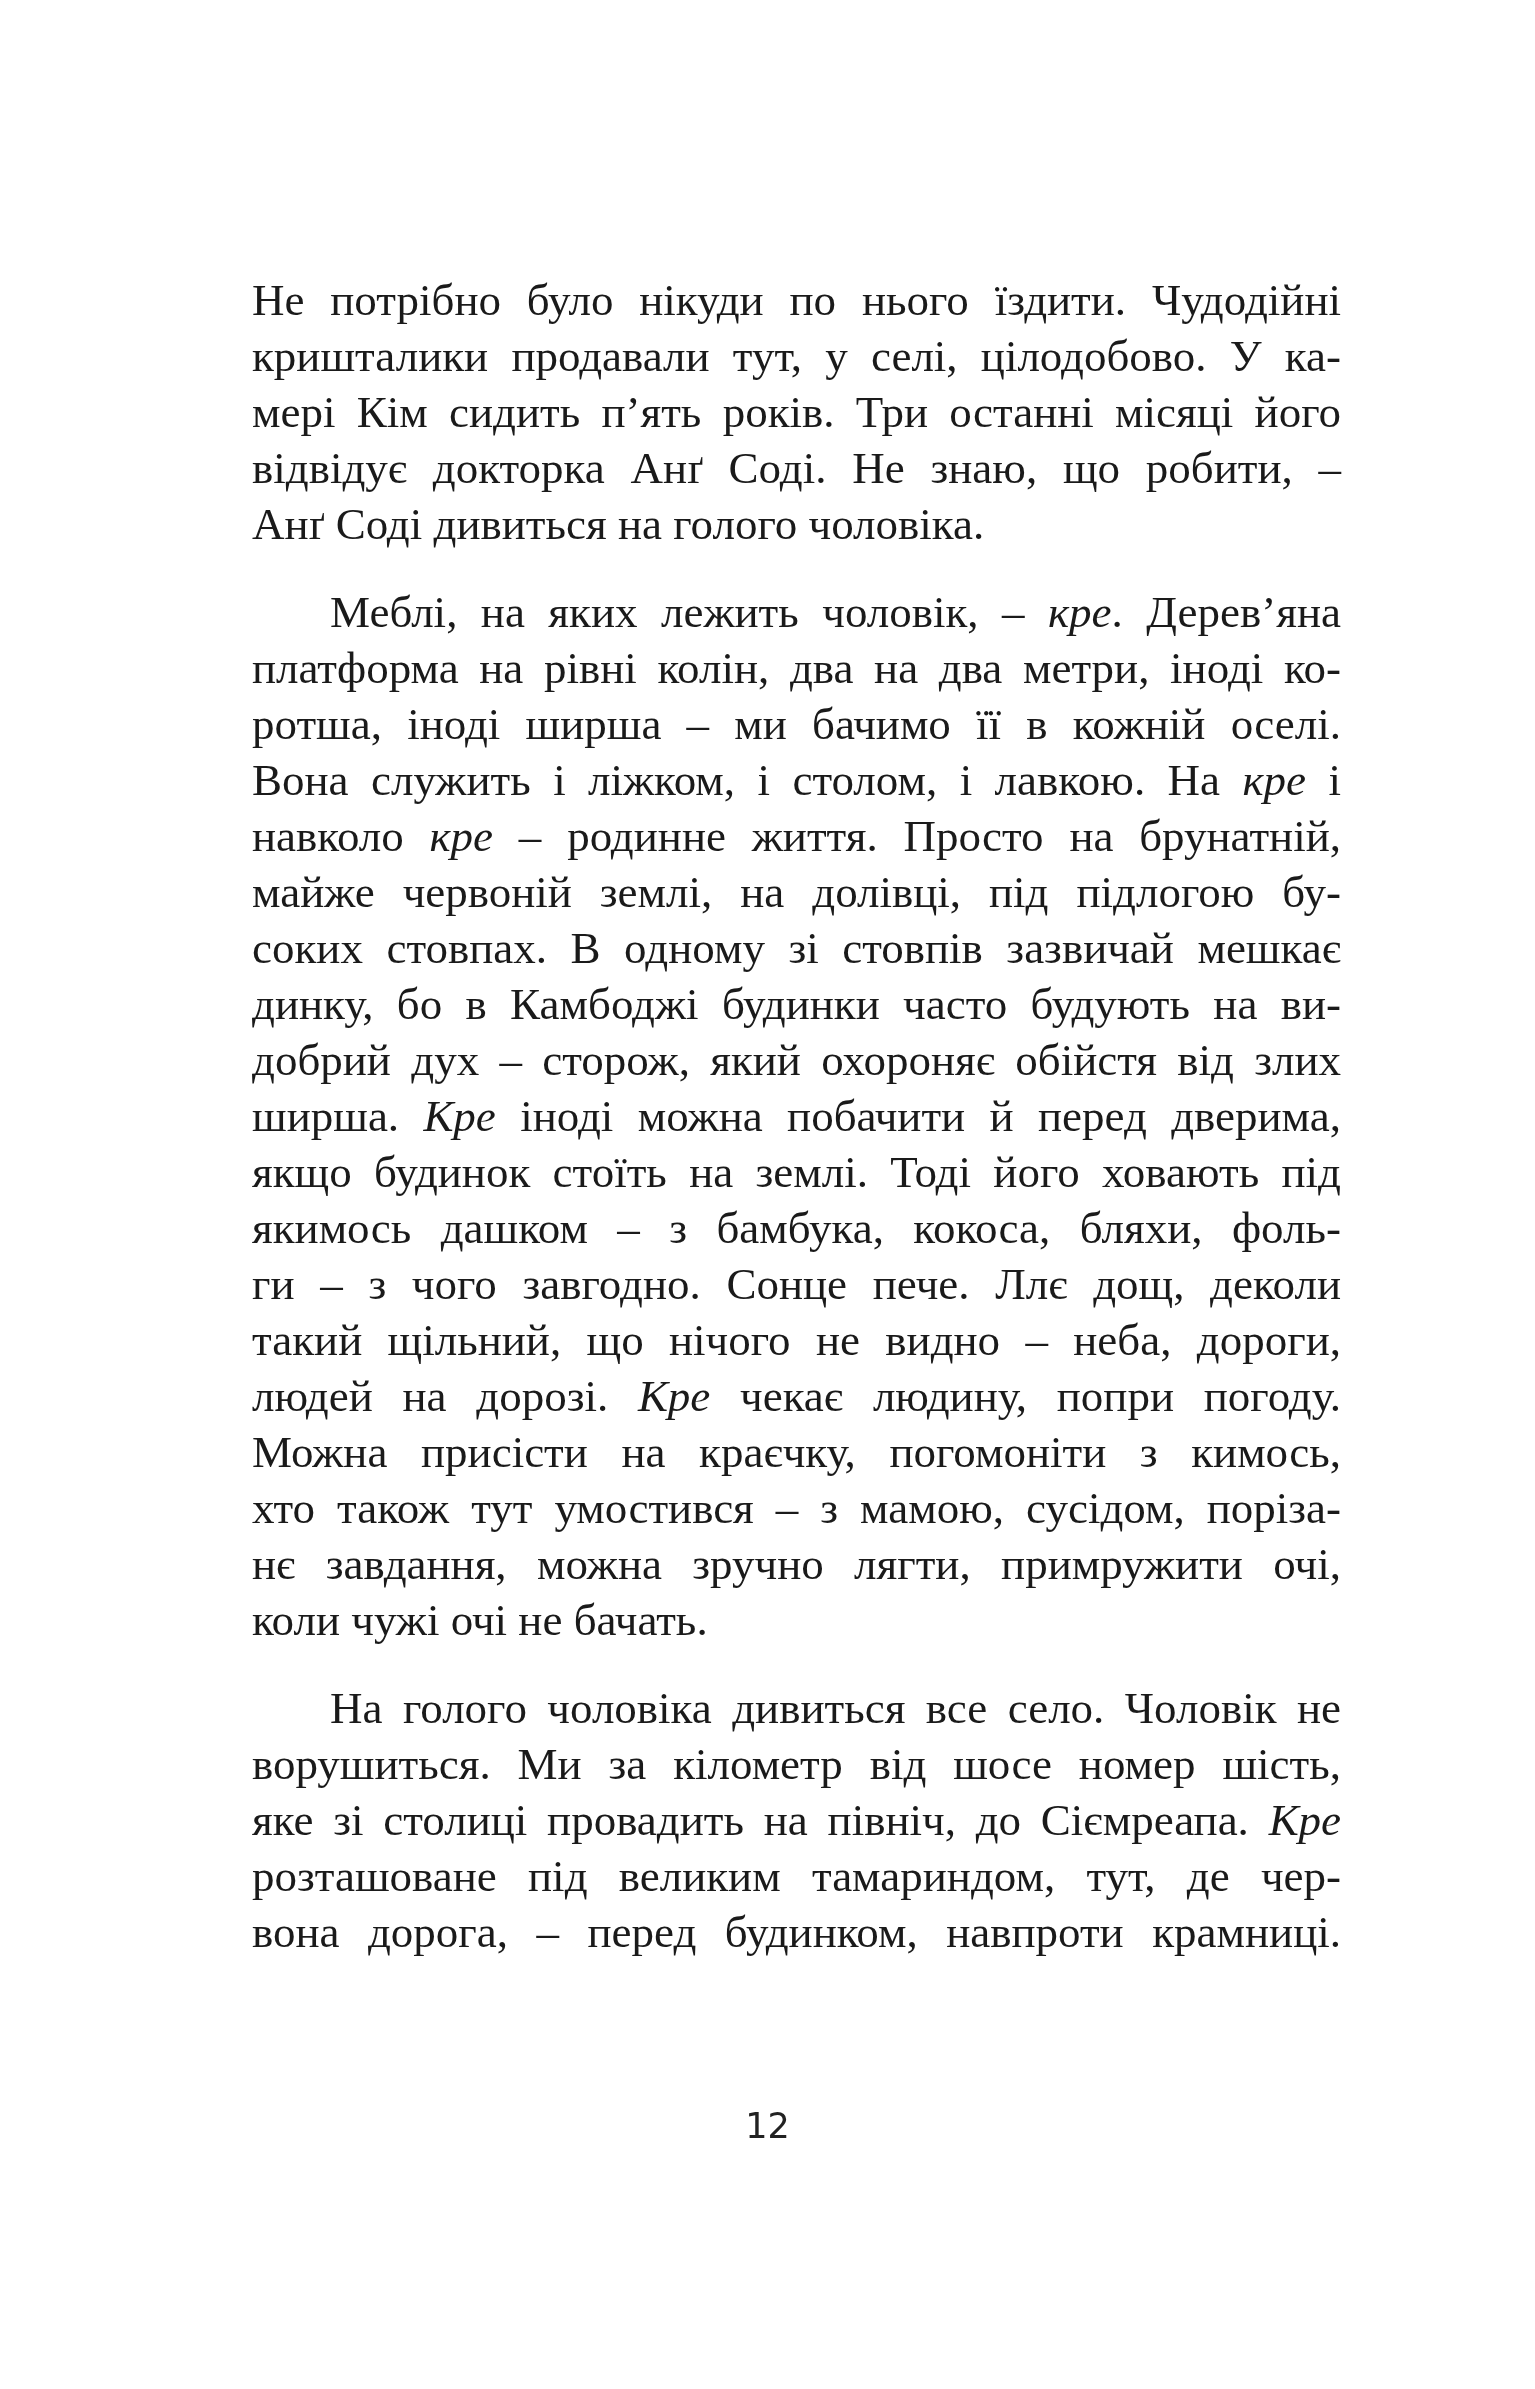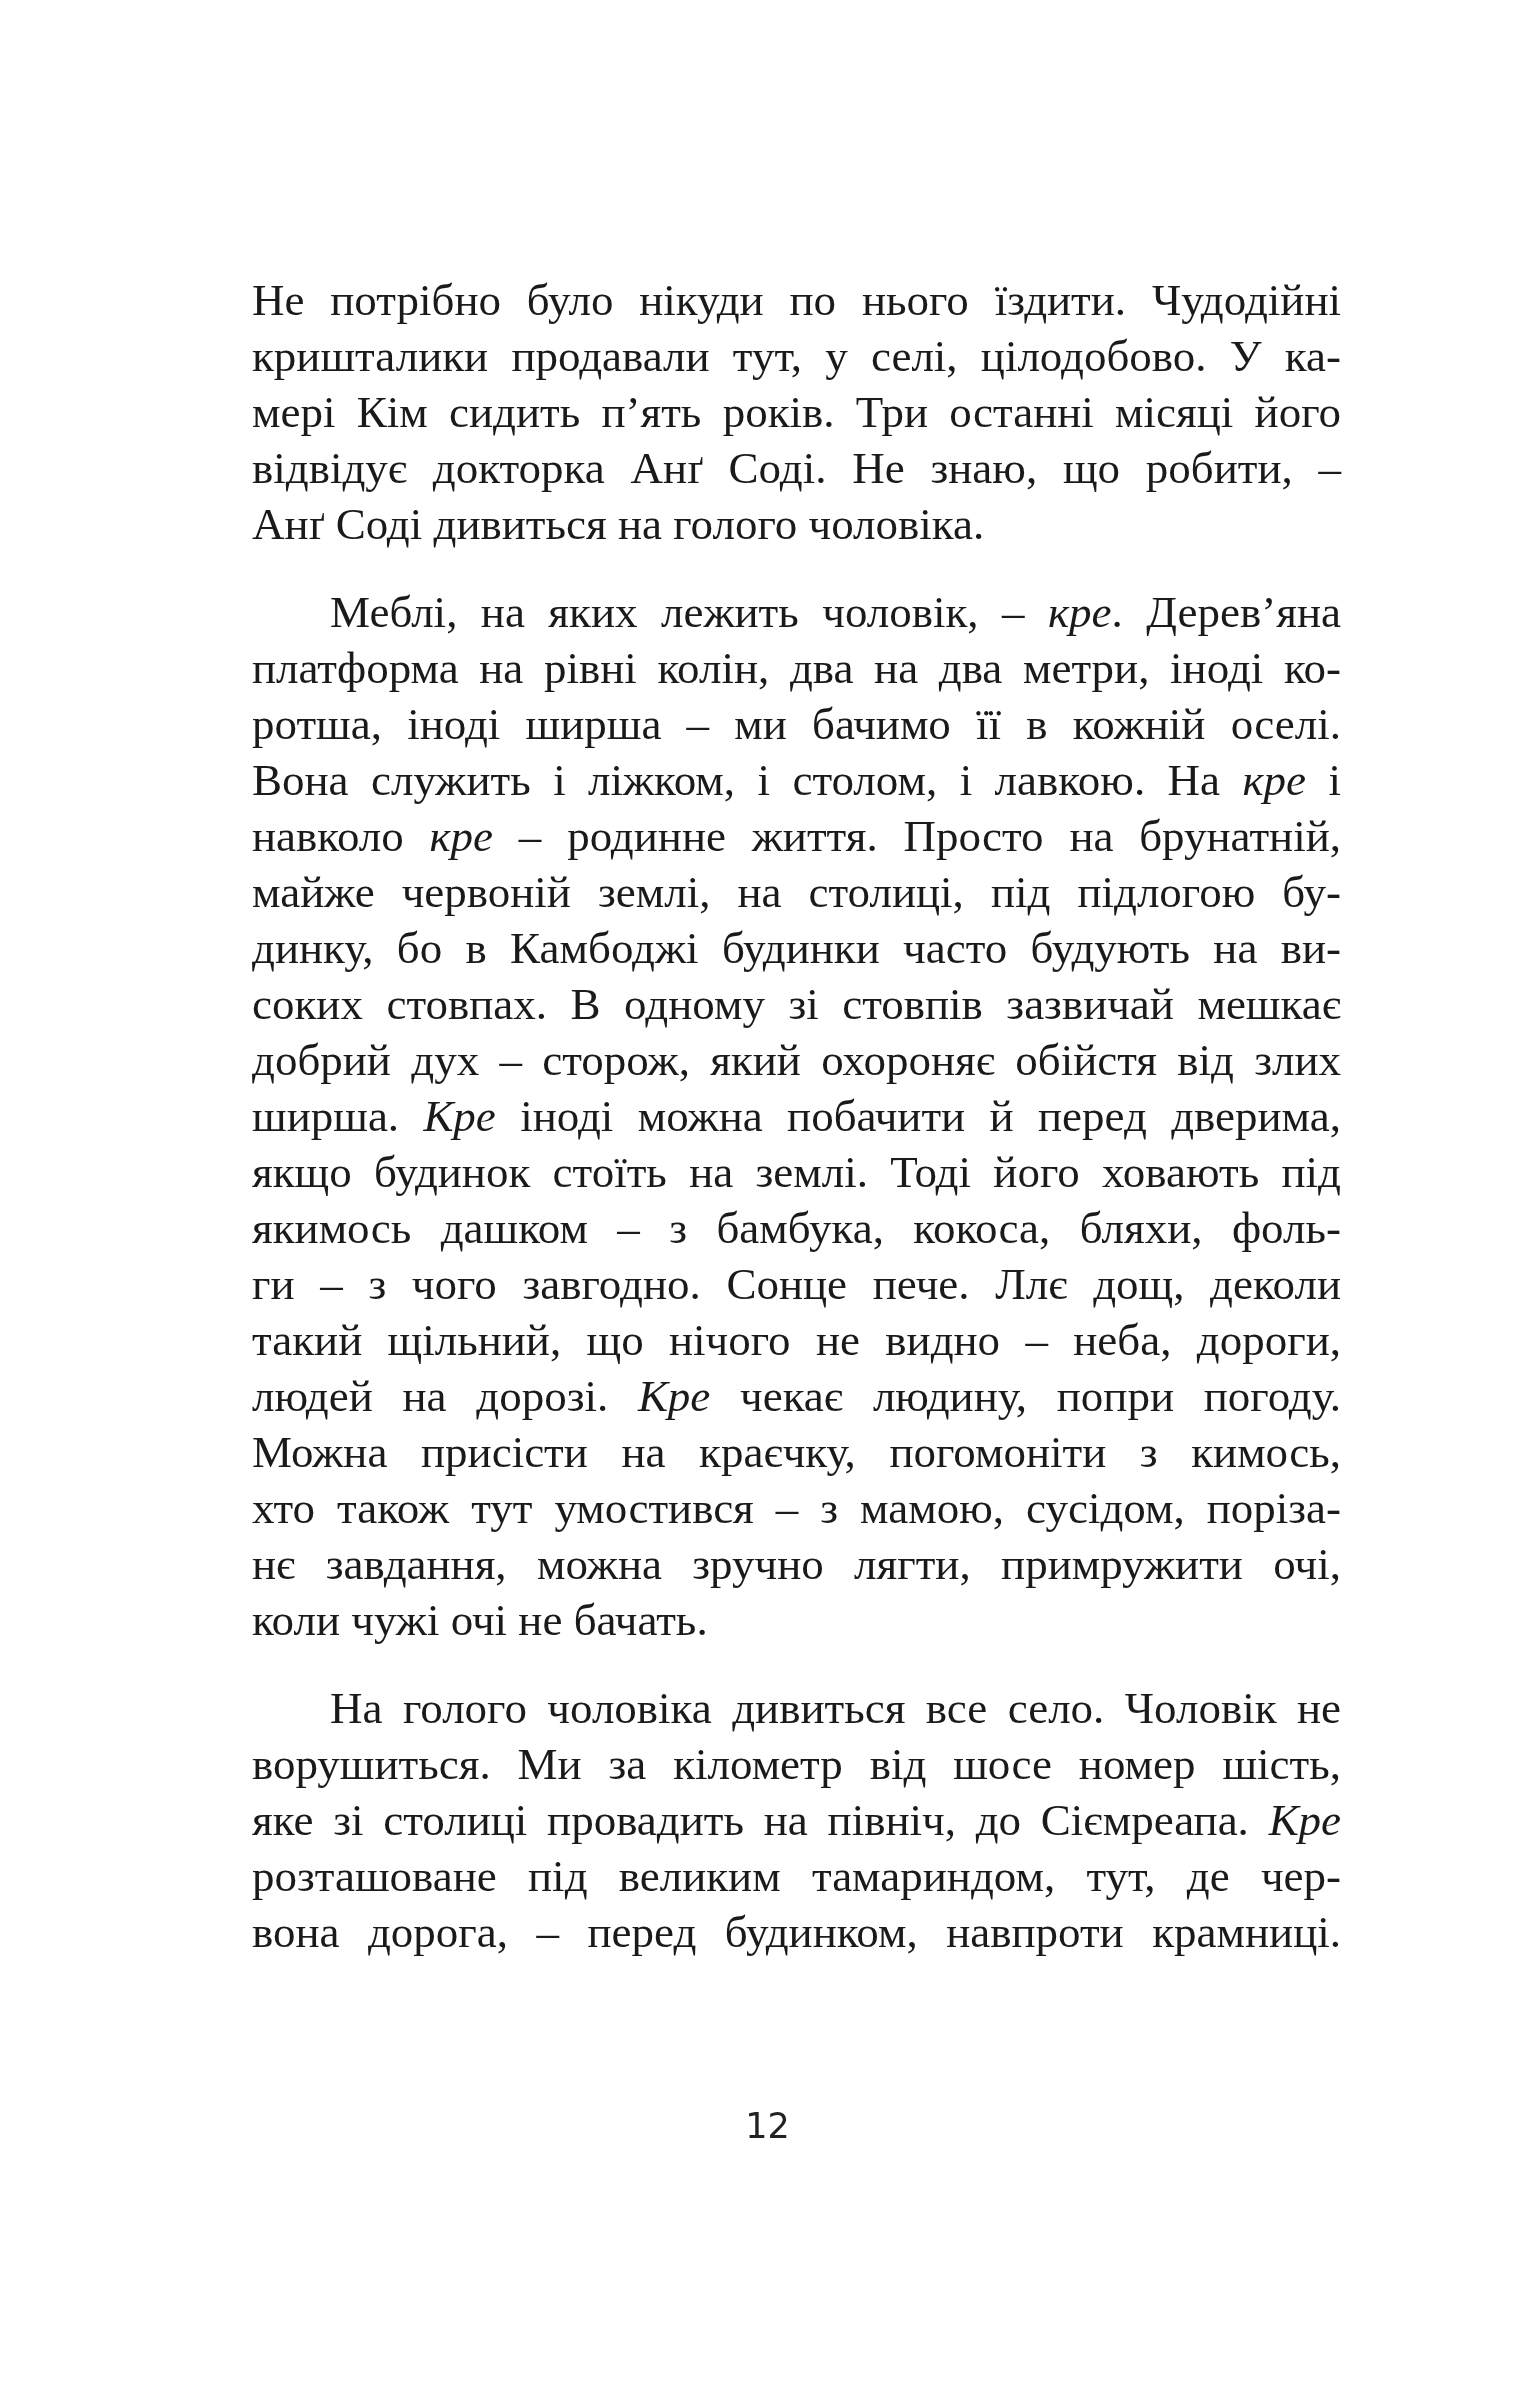--- a/index.html
+++ b/index.html
@@ -38,23 +38,23 @@
         <span class="line"><span>мері Кім сидить п’ять років. Три останні місяці його</span></span>
         <span class="line"><span>відвідує докторка Анґ Соді. Не знаю, що робити, –</span></span>
         <span class="line last"><span>Анґ Соді дивиться на голого чоловіка.</span></span>
       </div>
       <div>
         <span class="line indent"><span>Меблі, на яких лежить чоловік, – </span><span class="it">кре</span><span>. Дерев’яна</span></span>
         <span class="line"><span>платформа на рівні колін, два на два метри, іноді ко-</span></span>
         <span class="line"><span>ротша, іноді ширша – ми бачимо її в кожній оселі.</span></span>
         <span class="line"><span>Вона служить і ліжком, і столом, і лавкою. На </span><span class="it">кре</span><span> і</span></span>
         <span class="line"><span>навколо </span><span class="it">кре</span><span> – родинне життя. Просто на брунатній,</span></span>
-        <span class="line"><span>майже червоній землі, на столиці, під підлогою бу-</span></span>
+        <span class="line"><span>майже червоній землі, на долівці, під підлогою бу-</span></span>
+        <span class="line"><span>соких стовпах. В одному зі стовпів зазвичай мешкає</span></span>
         <span class="line"><span>динку, бо в Камбоджі будинки часто будують на ви-</span></span>
-        <span class="line"><span>соких стовпах. В одному зі стовпів зазвичай мешкає</span></span>
         <span class="line"><span>добрий дух – сторож, який охороняє обійстя від злих</span></span>
         <span class="line"><span>ширша. </span><span class="it">Кре</span><span> іноді можна побачити й перед дверима,</span></span>
         <span class="line"><span>якщо будинок стоїть на землі. Тоді його ховають під</span></span>
         <span class="line"><span>якимось дашком – з бамбука, кокоса, бляхи, фоль-</span></span>
         <span class="line"><span>ги – з чого завгодно. Сонце пече. Ллє дощ, деколи</span></span>
         <span class="line"><span>такий щільний, що нічого не видно – неба, дороги,</span></span>
         <span class="line"><span>людей на дорозі. </span><span class="it">Кре</span><span> чекає людину, попри погоду.</span></span>
         <span class="line"><span>Можна присісти на краєчку, погомоніти з кимось,</span></span>
         <span class="line"><span>хто також тут умостився – з мамою, сусідом, поріза-</span></span>
         <span class="line"><span>нє завдання, можна зручно лягти, примружити очі,</span></span>

